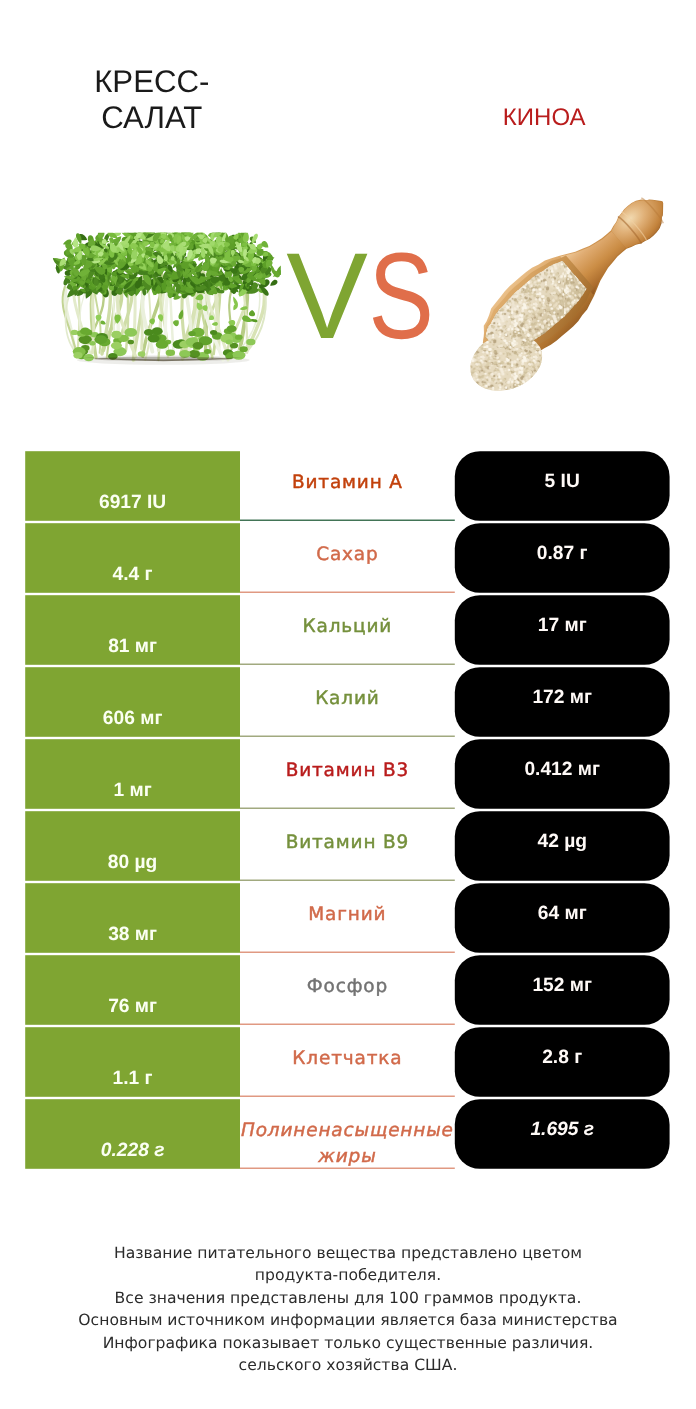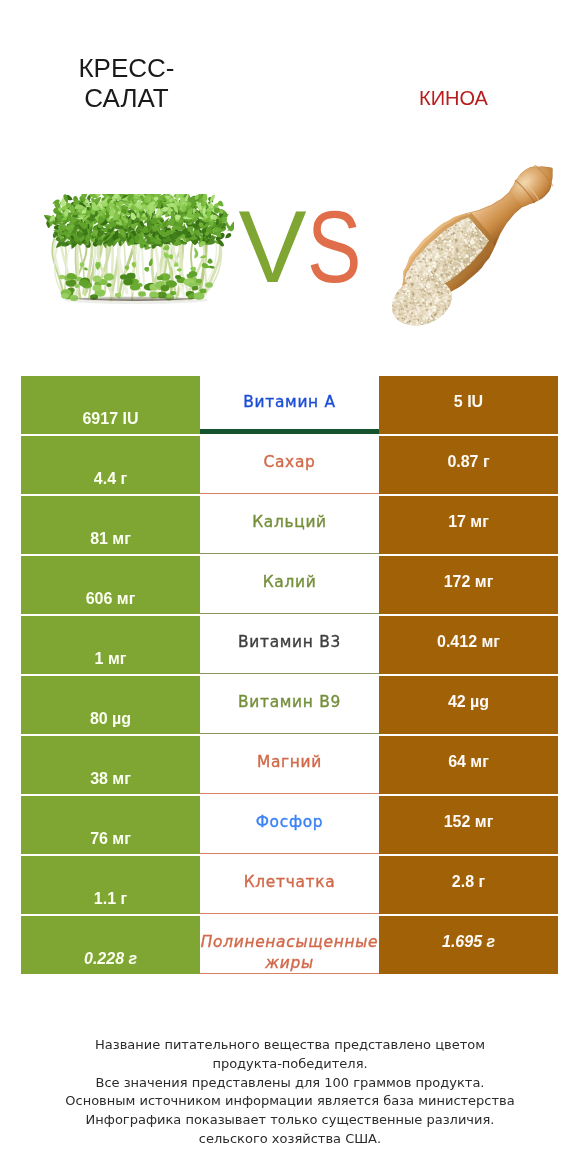--- a/index.html
+++ b/index.html
@@ -12,21 +12,21 @@
 .vs i{font-style:normal;position:relative;left:-1px;}
 .vs span{font-size:102px;line-height:1;font-weight:400;display:inline-block;}
 .vs .s{transform:scaleX(.8);transform-origin:left center;margin-right:-11px;}
 .img-cress{position:absolute;left:44px;top:162px;width:190px;height:111px;}
 .img-scoop{position:absolute;left:382px;top:126px;width:178px;height:176px;}
 .table{position:absolute;left:21px;top:344px;width:537px;}
 .row{display:flex;height:58px;margin-bottom:2px;}
 .row:last-child{margin-bottom:0;font-style:italic;}
 .cell{box-sizing:border-box;display:flex;align-items:flex-start;justify-content:center;}
 .cl{width:179px;background:#7fa532;color:#fbfff2;font-size:16px;font-weight:700;line-height:19px;padding-top:33px;}
-.cr{width:179px;background:#a16207;color:#fffaf7;font-size:16px;font-weight:700;line-height:19px;padding-top:16px;}
+.cr{width:179px;background:#000000;color:#fffaf7;font-size:16px;font-weight:700;line-height:19px;padding-top:16px;border-radius:21px;}
 .cm{width:179px;background:#fff;font-family:"DejaVu Sans",sans-serif;font-size:15.4px;font-weight:400;text-align:center;line-height:21px;padding:16px 0 0;overflow:hidden;-webkit-text-stroke:0.38px currentColor;letter-spacing:0.7px;}
 .foot{position:absolute;left:0;top:1004px;width:580px;text-align:center;font-family:"DejaVu Sans",sans-serif;font-size:13px;line-height:18.8px;color:#2b2b2b;}
 </style>
 </head>
 <body>
 
 <div class="page">
   <div class="t-left"><span>КРЕСС-</span><br><span>САЛАТ</span></div>
   <div class="t-right">КИНОА</div>
   <svg class="img-cress" preserveAspectRatio="none" viewBox="0 0 190 111" xmlns="http://www.w3.org/2000/svg">
@@ -2538,56 +2538,56 @@
         <path d="M48 124C36 120 23 124 16 133C9 142 8 152 13 159C19 166 29 169 40 167C52 165 62 158 67 149C72 140 70 131 63 126C58 122 54 126 48 124Z"></path>
       </clipPath>
       <g clip-path="url(#sp)">
         <rect x="0" y="110" width="110" height="64" fill="url(#grains)"></rect>
       </g>
     </svg>
   <div class="vs" style="top:164px"><i><span style="color:#7fa532">V</span><span class="s" style="color:#e06e4a">S</span></i></div>
   <div class="table" id="tbl">
       <div class="row">
         <div class="cell cl">6917 IU</div>
-        <div class="cell cm" style="color:#1d4ed8;border-bottom:5px solid #14532d">Витамин A</div>
+        <div class="cell cm" style="color:#c2410c;border-bottom:1px solid #14532d">Витамин A</div>
         <div class="cell cr">5 IU</div>
       </div>
       <div class="row">
         <div class="cell cl">4.4 г</div>
         <div class="cell cm" style="color:#d16a4a;border-bottom:1px solid #d98164">Сахар</div>
         <div class="cell cr">0.87 г</div>
       </div>
       <div class="row">
         <div class="cell cl">81 мг</div>
         <div class="cell cm" style="color:#75903c;border-bottom:1px solid #8b9460">Кальций</div>
         <div class="cell cr">17 мг</div>
       </div>
       <div class="row">
         <div class="cell cl">606 мг</div>
         <div class="cell cm" style="color:#75903c;border-bottom:1px solid #8b9460">Калий</div>
         <div class="cell cr">172 мг</div>
       </div>
       <div class="row">
         <div class="cell cl">1 мг</div>
-        <div class="cell cm" style="color:#404040;border-bottom:1px solid #8b9460">Витамин B3</div>
+        <div class="cell cm" style="color:#b91c1c;border-bottom:1px solid #8b9460">Витамин B3</div>
         <div class="cell cr">0.412 мг</div>
       </div>
       <div class="row">
         <div class="cell cl">80 µg</div>
         <div class="cell cm" style="color:#75903c;border-bottom:1px solid #8b9460">Витамин B9</div>
         <div class="cell cr">42 µg</div>
       </div>
       <div class="row">
         <div class="cell cl">38 мг</div>
         <div class="cell cm" style="color:#d16a4a;border-bottom:1px solid #d98164">Магний</div>
         <div class="cell cr">64 мг</div>
       </div>
       <div class="row">
         <div class="cell cl">76 мг</div>
-        <div class="cell cm" style="color:#3b82f6;border-bottom:1px solid #d98164">Фосфор</div>
+        <div class="cell cm" style="color:#737373;border-bottom:1px solid #d98164">Фосфор</div>
         <div class="cell cr">152 мг</div>
       </div>
       <div class="row">
         <div class="cell cl">1.1 г</div>
         <div class="cell cm" style="color:#d16a4a;border-bottom:1px solid #d98164">Клетчатка</div>
         <div class="cell cr">2.8 г</div>
       </div>
       <div class="row">
         <div class="cell cl">0.228 г</div>
         <div class="cell cm" style="color:#d16a4a;border-bottom:1px solid #d98164">Полиненасыщенные жиры</div>

